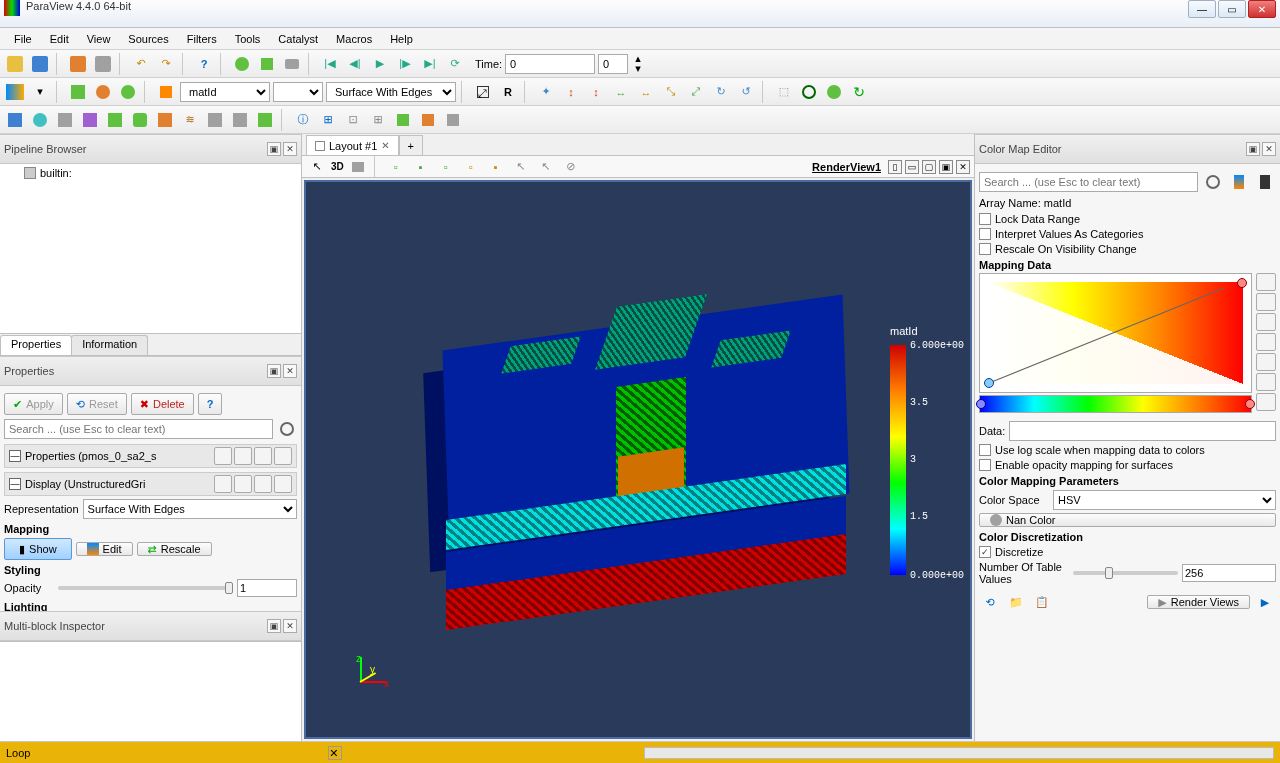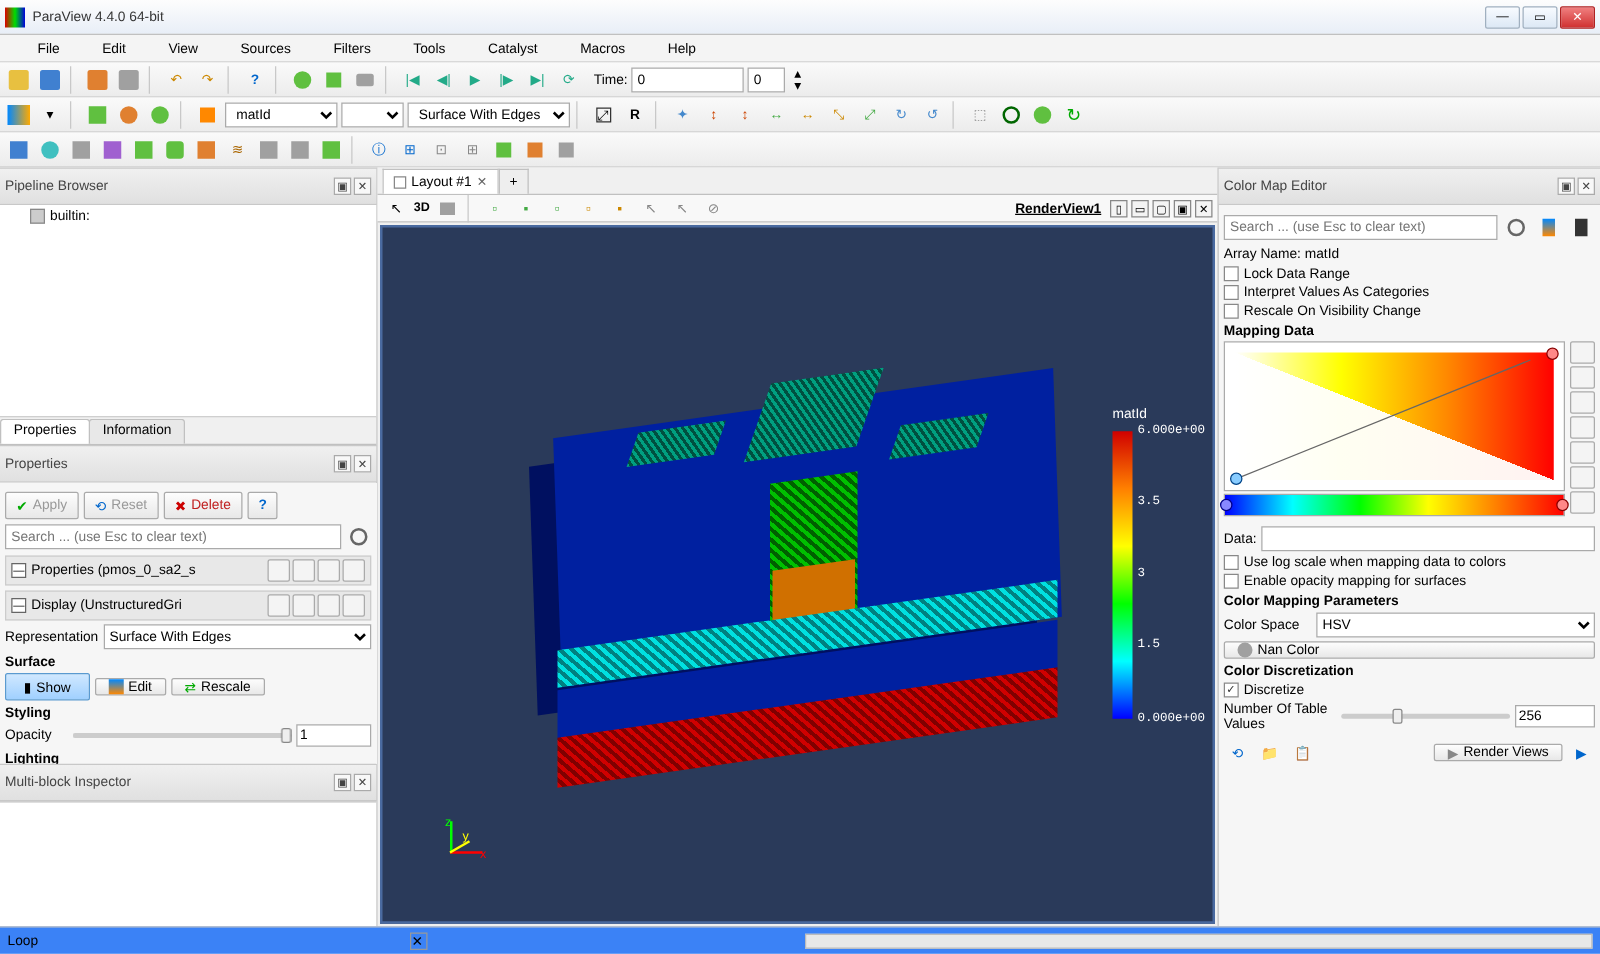--- a/index.html
+++ b/index.html
@@ -1,28 +1,28 @@
 <!DOCTYPE html>
 <html><head>
 <meta charset="utf-8">
 <style>
 * { box-sizing: border-box; margin: 0; padding: 0; font-family: "Segoe UI", Tahoma, sans-serif; font-size: 11px; }
 body { background: #f0f0f0; width: 1280px; height: 763px; overflow: hidden; position: relative; }
 
 
-.titlebar { height: 28px; background: linear-gradient(#fdfdfd,#e8eef7); border-bottom: 1px solid #c0c0c0; display: flex; align-items: center; padding: 0 4px; }
+.titlebar { height: 28px; background: linear-gradient(#fdfdfd,#e8eef7); border-bottom: 1px solid #c0c0c0; display: flex; padding: 0 4px; }
 .titlebar .logo { width: 16px; height: 16px; margin-right: 6px; background: linear-gradient(90deg,#d00,#0d0,#00d); }
 .titlebar .title { flex: 1; color: #333; }
 .titlebar .winbtns { display: flex; gap: 2px; }
 .titlebar .winbtn { width: 28px; height: 18px; border: 1px solid #a0b0c0; background: linear-gradient(#f8fbff,#dce8f5); border-radius: 2px; display:flex; align-items:center; justify-content:center; font-size:10px;}
 .titlebar .winbtn.close { background: linear-gradient(#f08080,#d03030); color:#fff; border-color:#b02020;}
 
 
 .menubar { height: 22px; background: #f4f4f4; border-bottom: 1px solid #d0d0d0; display: flex; align-items: center; padding: 0 6px; gap: 2px;}
-.menubar .menuitem { padding: 2px 8px; cursor: default; margin-left: 16px; }
+.menubar .menuitem { padding: 2px 8px; cursor: default; }
 
 
 .toolbar-row { height: 28px; background: linear-gradient(#fafafa,#ececec); border-bottom: 1px solid #d0d0d0; display: flex; align-items: center; padding: 0 4px; gap: 3px;}
 .tbtn { width: 22px; height: 22px; border: 1px solid transparent; border-radius: 2px; display:flex; align-items:center; justify-content:center; cursor:pointer; }
 .tsep { width: 6px; height: 22px; border-left: 1px solid #c8c8c8; margin: 0 2px; }
 .tinput { height: 20px; border: 1px solid #aaa; padding: 0 4px; font-size: 11px; }
 .tselect { height: 20px; border: 1px solid #aaa; background:#fff; padding: 0 4px; font-size:11px; }
 
 
 .main { position: absolute; top: 134px; bottom: 22px; left: 0; right: 0; display: flex; }
@@ -115,21 +115,21 @@
 .mapping-box .pt1{position:absolute;left:4px;bottom:4px;width:10px;height:10px;border-radius:50%;background:#8cf;border:1px solid #048;}
 .mapping-box .pt2{position:absolute;right:4px;top:4px;width:10px;height:10px;border-radius:50%;background:#f88;border:1px solid #800;}
 .side-btns { position:absolute; right:-24px; top:0; display:flex; flex-direction:column; gap:2px;}
 .side-btn { width:20px; height:18px; border:1px solid #aaa; background:#f4f4f4; border-radius:2px;}
 .mapwrap { position:relative; margin-right:24px;}
 .colorbar-h { height:18px; background:linear-gradient(to right,#0000ff,#00ffff,#00ff00,#ffff00,#ff8000,#ff0000); border:1px solid #aaa; position:relative;}
 .colorbar-h .end1{position:absolute;left:-4px;top:3px;width:10px;height:10px;border-radius:50%;background:#88f;border:1px solid #008;}
 .colorbar-h .end2{position:absolute;right:-4px;top:3px;width:10px;height:10px;border-radius:50%;background:#f88;border:1px solid #800;}
 
 
-.statusbar { position:absolute; bottom:0; left:0; right:0; height:22px; background:#3b82f6; border-top:1px solid #c8c8c8; display:flex; align-items:center; padding:0 6px;}
+.statusbar { position:absolute; bottom:0; left:0; right:0; height:22px; background:#eab308; border-top:1px solid #c8c8c8; display:flex; align-items:center; padding:0 6px;}
 .statusbar .progress { flex:1; height:12px; border:1px solid #bbb; margin-left:auto; max-width:630px; background:#e8e8e8;}
 
 
 .ico { width:16px; height:16px; display:inline-block; }
 .ico-circle{border-radius:50%;}
 .c-yellow{background:#e8c040;} .c-green{background:#60c040;} .c-blue{background:#4080d0;} .c-orange{background:#e08030;} .c-gray{background:#a0a0a0;} .c-purple{background:#a060d0;} .c-cyan{background:#40c0c0;}
 </style>
 </head>
 <body>
 
@@ -420,21 +420,21 @@
             <div class="mini"></div>
             <div class="mini"></div>
           </div>
         </div>
 
         <div class="props-row">
           <span>Representation</span>
           <select class="wide-select"><option>Surface With Edges</option></select>
         </div>
 
-        <span class="bold-lbl">Surface</span>
+        <span class="bold-lbl">Mapping</span>
         <div class="props-row">
           <button class="btn-blue"><span style="margin-right:4px">▮</span><span>Show</span></button>
           <button class="btn-std">
               <span class="ico" style="background:linear-gradient(#08f,#f80);width:12px;height:12px"></span>
               <span>Edit</span>
             </button>
           <button class="btn-std">
               <span style="color:#0a0">⇄</span>
               <span>Rescale</span>
             </button>
@@ -630,21 +630,21 @@
       <span class="bold-lbl">Color Discretization</span>
       <div class="cme-row">
           <span class="chk on"></span>
           <span>Discretize</span>
         </div>
       <div class="cme-row">
         <span style="width:90px">Number Of Table Values</span>
         <div class="slider">
             <div class="thumb" style="left:30%"></div>
           </div>
-        <input class="small-input" style="width: 64px;" value="256">
+        <input class="small-input" style="width: 94px;" value="256">
       </div>
       <div class="cme-row" style="margin-top:6px">
         <div class="tbtn">
             <span style="color:#06c">⟲</span>
           </div>
         <div class="tbtn">
             <span style="color:#c80">📁</span>
           </div>
         <div class="tbtn">
             <span style="color:#c80">📋</span>

